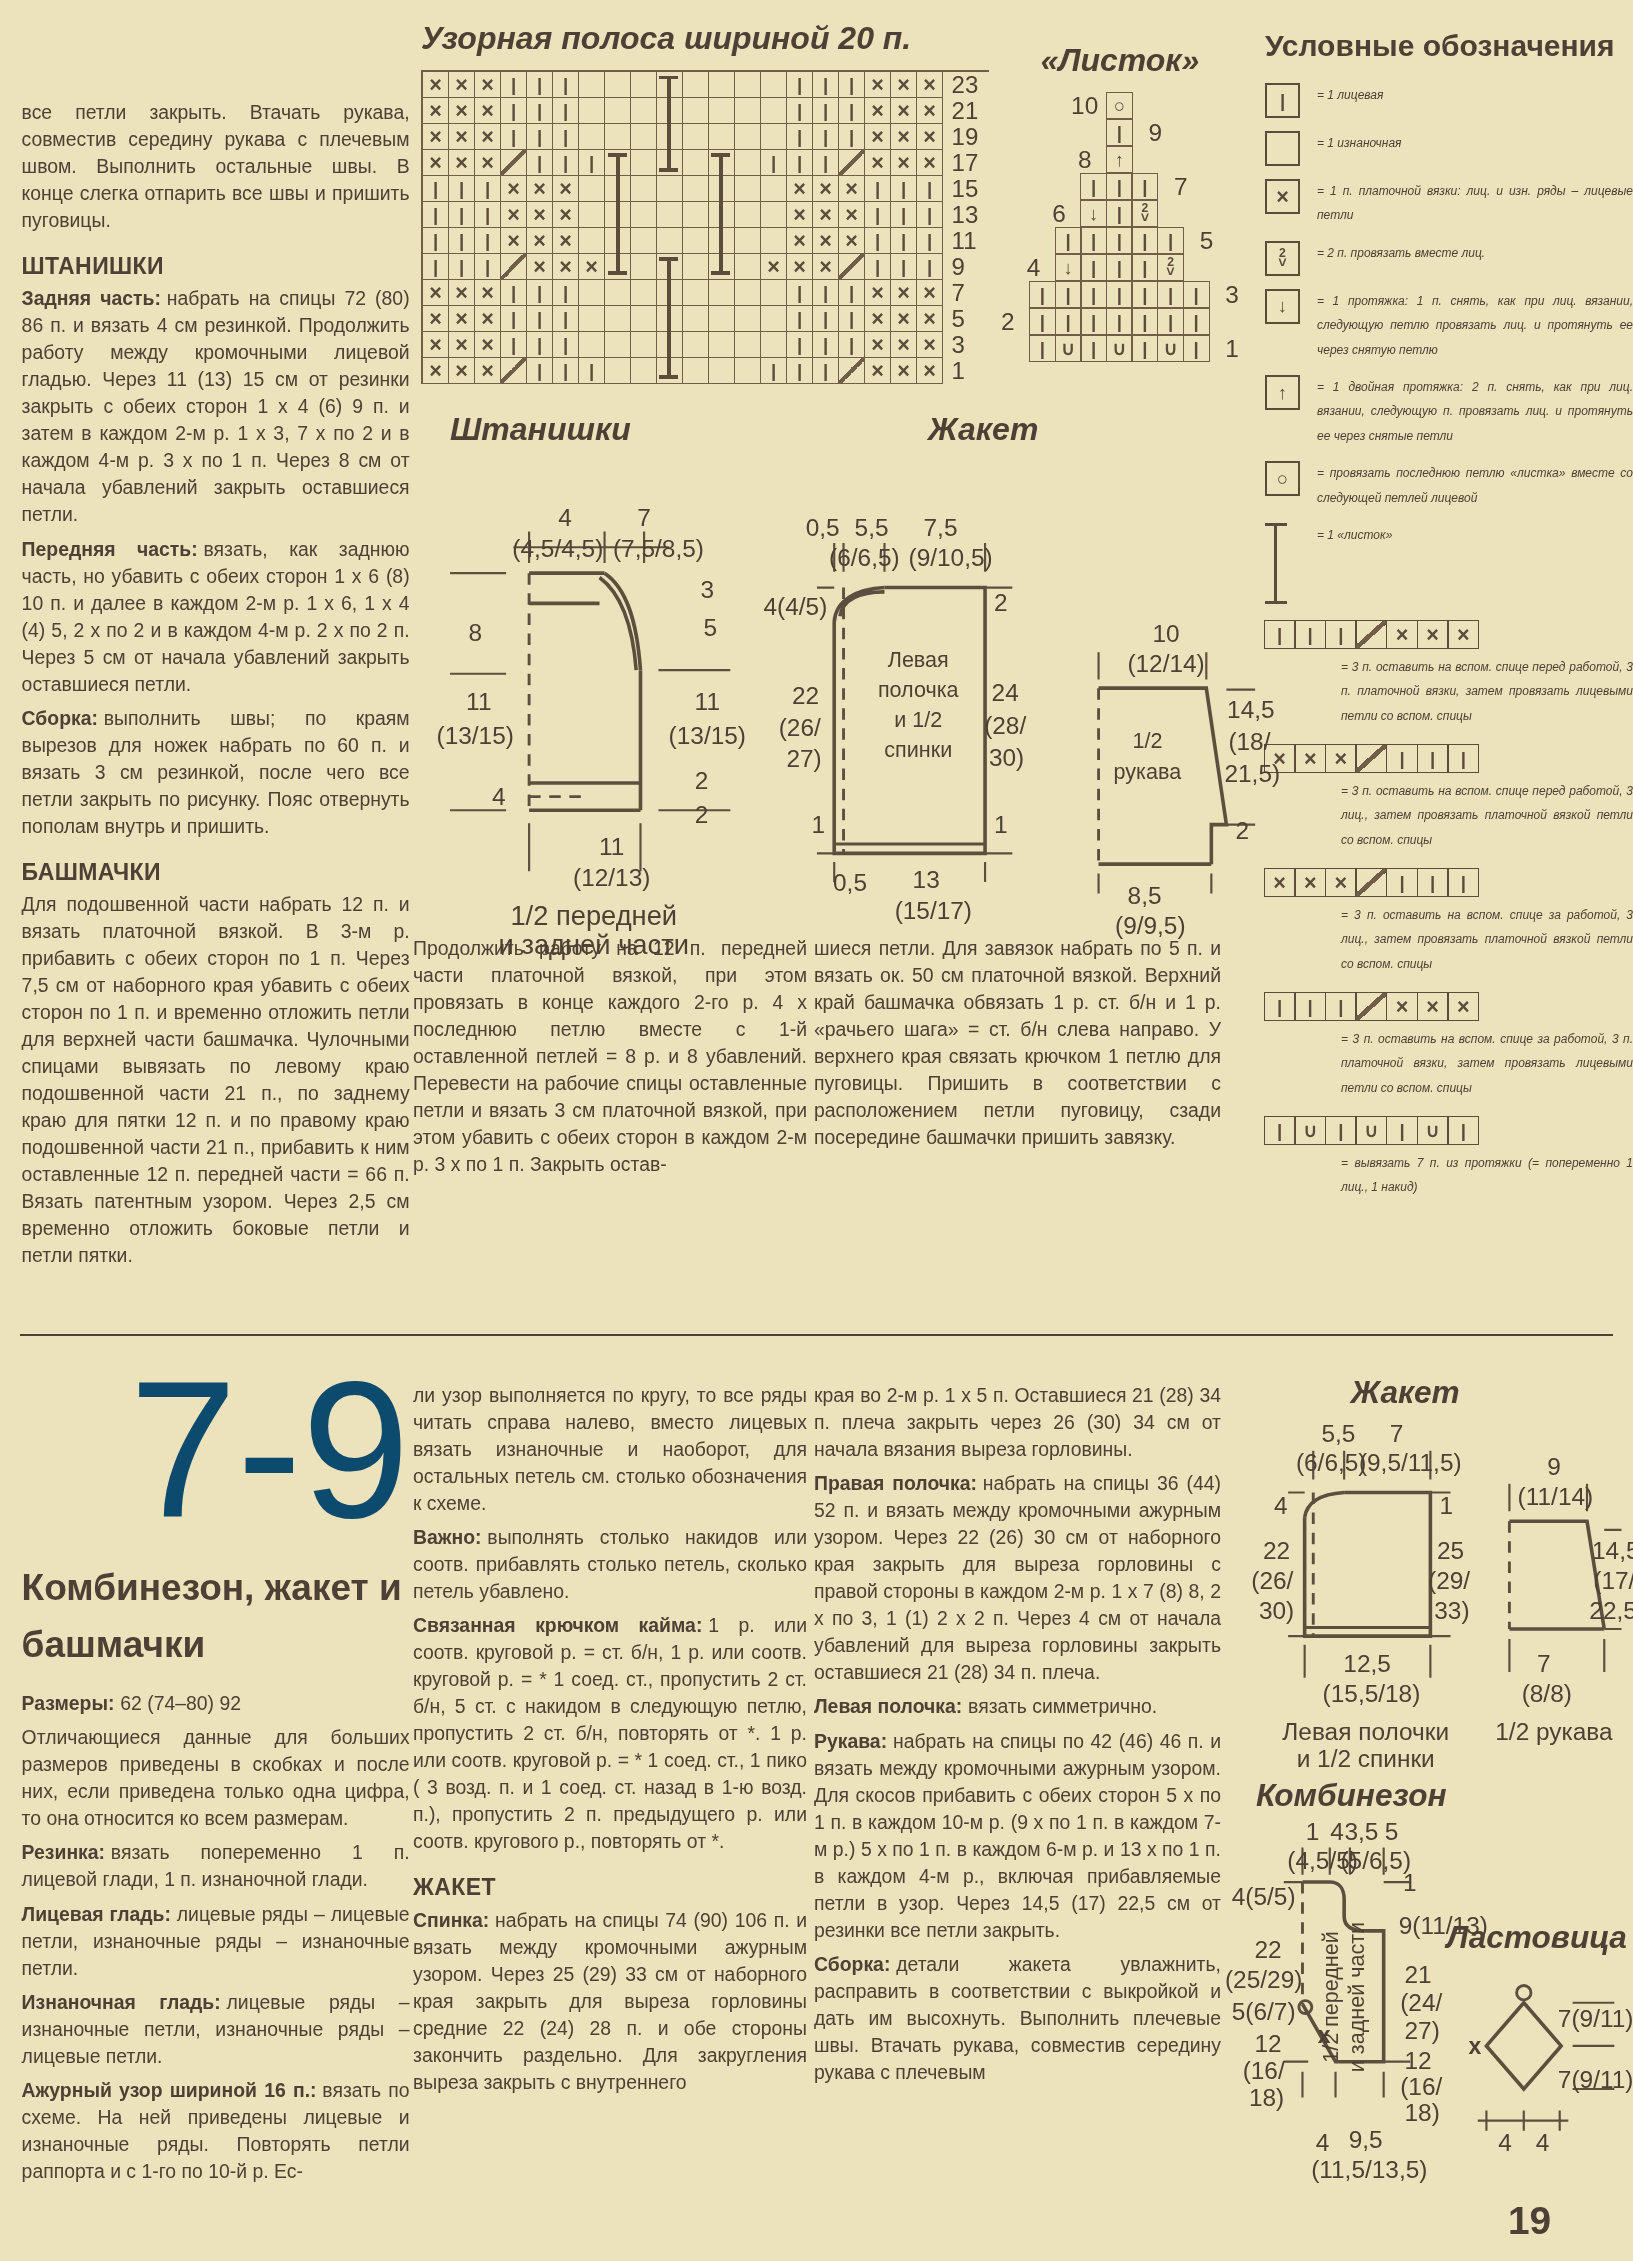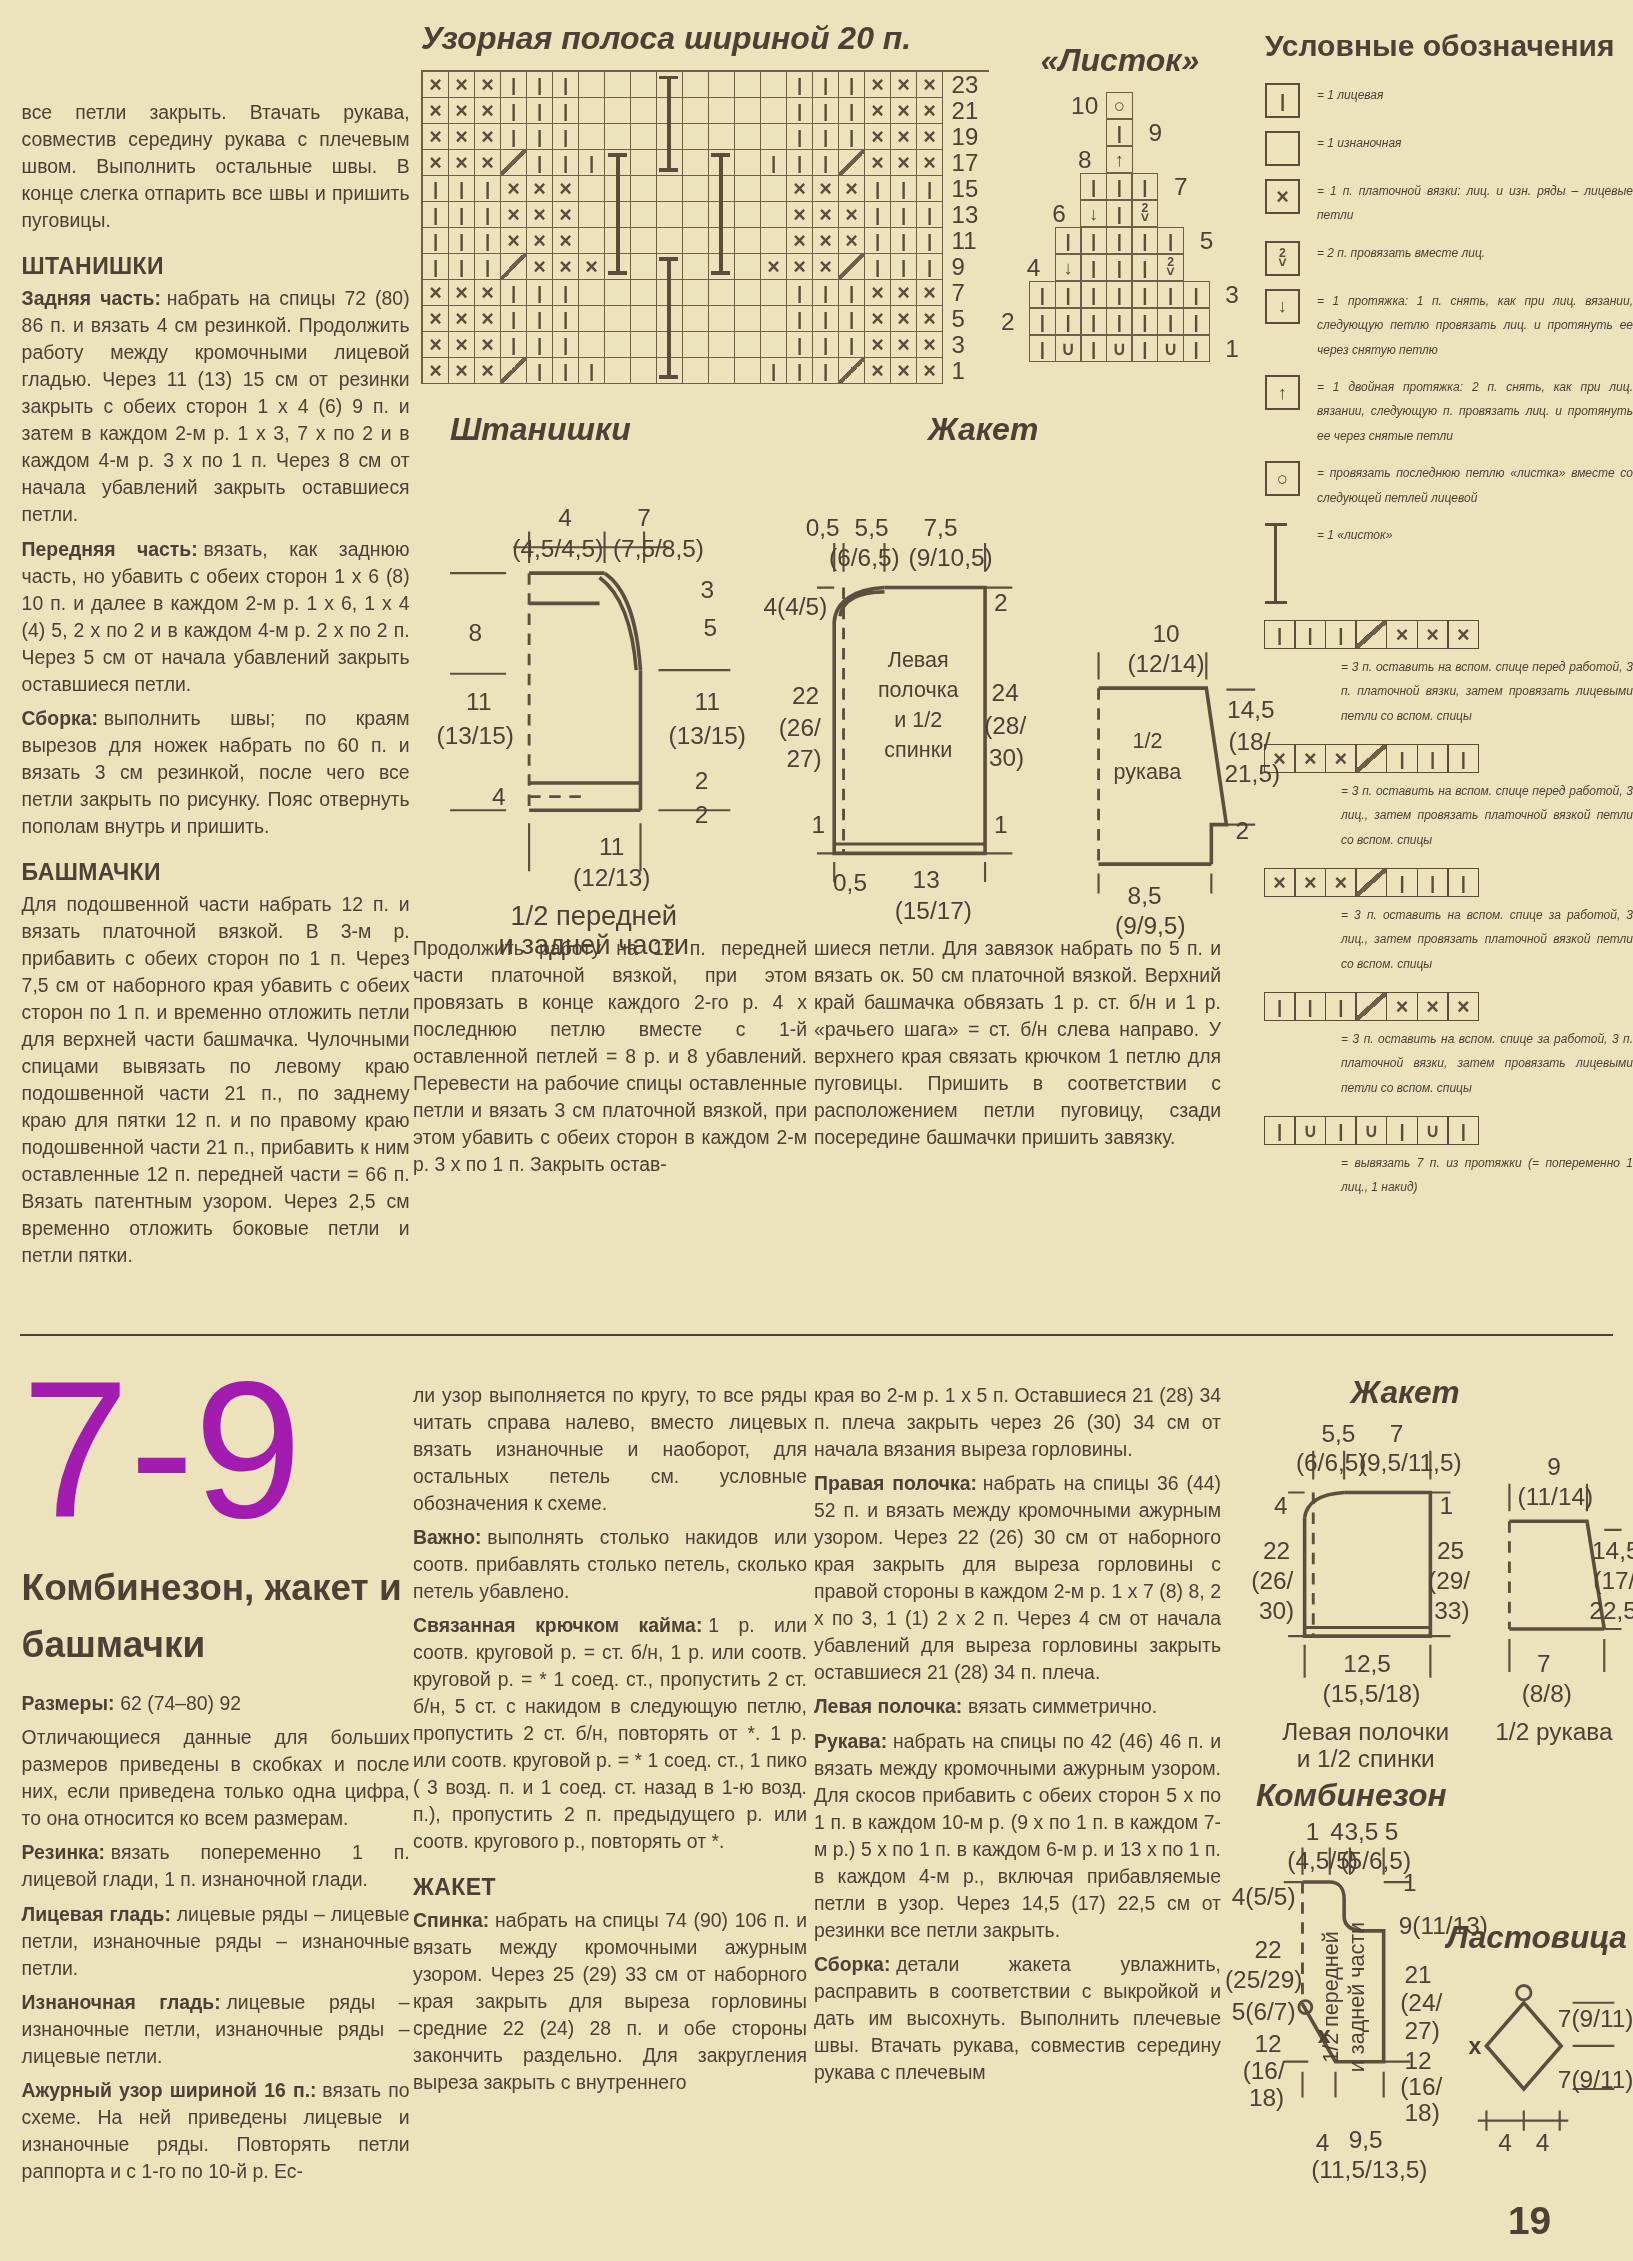--- a/index.html
+++ b/index.html
@@ -12,21 +12,21 @@
   
   .tcol p{margin:0 0 7.2px 0;font-size:19.4px;line-height:27px;text-align:justify}
   .tcol h3{margin:18.7px 0 5.8px 0;font-size:23px;letter-spacing:0.4px}
   .tcol b.lead{margin-right:5.8px}
   .col1top{left:21.6px;top:99px;width:388px}
   .midL{left:413px;top:935px;width:394px}
   .midR{left:814px;top:935px;width:407px}
   .bcol1{left:21.6px;top:1356px;width:388px}
   .bcol2{left:413px;top:1382px;width:394px}
   .bcol3{left:814px;top:1382px;width:407px}
-  .bignum{font-size:194px;line-height:180px;text-align:left;margin:4.3px 0 18.7px 0;color:#a21caf}
+  .bignum{font-size:194px;line-height:180px;text-align:right;margin:4.3px 0 18.7px 0;color:#0c4a6e}
   .bhead{font-size:37px;line-height:57px;font-weight:bold;margin:8px 0 17px 0}
   .divider{left:20px;top:1334px;width:1593px;height:2.2px;background:#4c4134}
   
   .bandchart{left:421px;top:20px;width:568px}
   .charttitle{font-size:32px;font-weight:bold;font-style:italic;margin-bottom:13px}
   .bc-grid{position:relative;display:inline-block;border-left:2.2px solid #6f5e48;border-top:2.2px solid #6f5e48}
   .bc-row{display:flex;height:26px}
   .cell{box-sizing:border-box;display:flex;align-items:center;justify-content:center;
         border-right:1.4px solid #6f5e48;border-bottom:1.4px solid #6f5e48;
         width:26px;height:26px;font-weight:bold;color:#5b4c3b}
@@ -690,21 +690,21 @@
   <div class="bhead">Комбинезон, жакет и башмачки</div>
   <p><b class="lead">Размеры:</b><span>62 (74–80) 92</span></p>
   <p>Отличающиеся данные для больших размеров приведены в скобках и после них, если приведена только одна цифра, то она относится ко всем размерам.</p>
   <p><b class="lead">Резинка:</b><span>вязать попеременно 1 п. лицевой глади, 1 п. изнаночной глади.</span></p>
   <p><b class="lead">Лицевая гладь:</b><span>лицевые ряды – лицевые петли, изнаночные ряды – изнаночные петли.</span></p>
   <p><b class="lead">Изнаночная гладь:</b><span>лицевые ряды – изнаночные петли, изнаночные ряды – лицевые петли.</span></p>
   <p><b class="lead">Ажурный узор шириной 16 п.:</b><span>вязать по схеме. На ней приведены лицевые и изнаночные ряды. Повторять петли раппорта и с 1-го по 10-й р. Ес-</span></p>
 </div>
 
 <div class="abs tcol bcol2">
-  <p>ли узор выполняется по кругу, то все ряды читать справа налево, вместо лицевых вязать изнаночные и наоборот, для остальных петель см. условные обозначения к схеме.</p>
+  <p>ли узор выполняется по кругу, то все ряды читать справа налево, вместо лицевых вязать изнаночные и наоборот, для остальных петель см. столько обозначения к схеме.</p>
   <p><b class="lead">Важно:</b><span>выполнять столько накидов или соотв. прибавлять столько петель, сколько петель убавлено.</span></p>
   <p><b class="lead">Связанная крючком кайма:</b><span>1 р. или соотв. круговой р. = ст. б/н, 1 р. или соотв. круговой р. = * 1 соед. ст., пропустить 2 ст. б/н, 5 ст. с накидом в следующую петлю, пропустить 2 ст. б/н, повторять от *. 1 р. или соотв. круговой р. = * 1 соед. ст., 1 пико ( 3 возд. п. и 1 соед. ст. назад в 1-ю возд. п.), пропустить 2 п. предыдущего р. или соотв. кругового р., повторять от *.</span></p>
   <h3>ЖАКЕТ</h3>
   <p><b class="lead">Спинка:</b><span>набрать на спицы 74 (90) 106 п. и вязать между кромочными ажурным узором. Через 25 (29) 33 см от наборного края закрыть для выреза горловины средние 22 (24) 28 п. и обе стороны закончить раздельно. Для закругления выреза закрыть с внутреннего</span></p>
 </div>
 
 <div class="abs tcol bcol3">
   <p>края во 2-м р. 1 х 5 п. Оставшиеся 21 (28) 34 п. плеча закрыть через 26 (30) 34 см от начала вязания выреза горловины.</p>
   <p><b class="lead">Правая полочка:</b><span>набрать на спицы 36 (44) 52 п. и вязать между кромочными ажурным узором. Через 22 (26) 30 см от наборного края закрыть для выреза горловины с правой стороны в каждом 2-м р. 1 х 7 (8) 8, 2 х по 3, 1 (1) 2 х 2 п. Через 4 см от начала убавлений для выреза горловины закрыть оставшиеся 21 (28) 34 п. плеча.</span></p>
   <p><b class="lead">Левая полочка:</b><span>вязать симметрично.</span></p>

